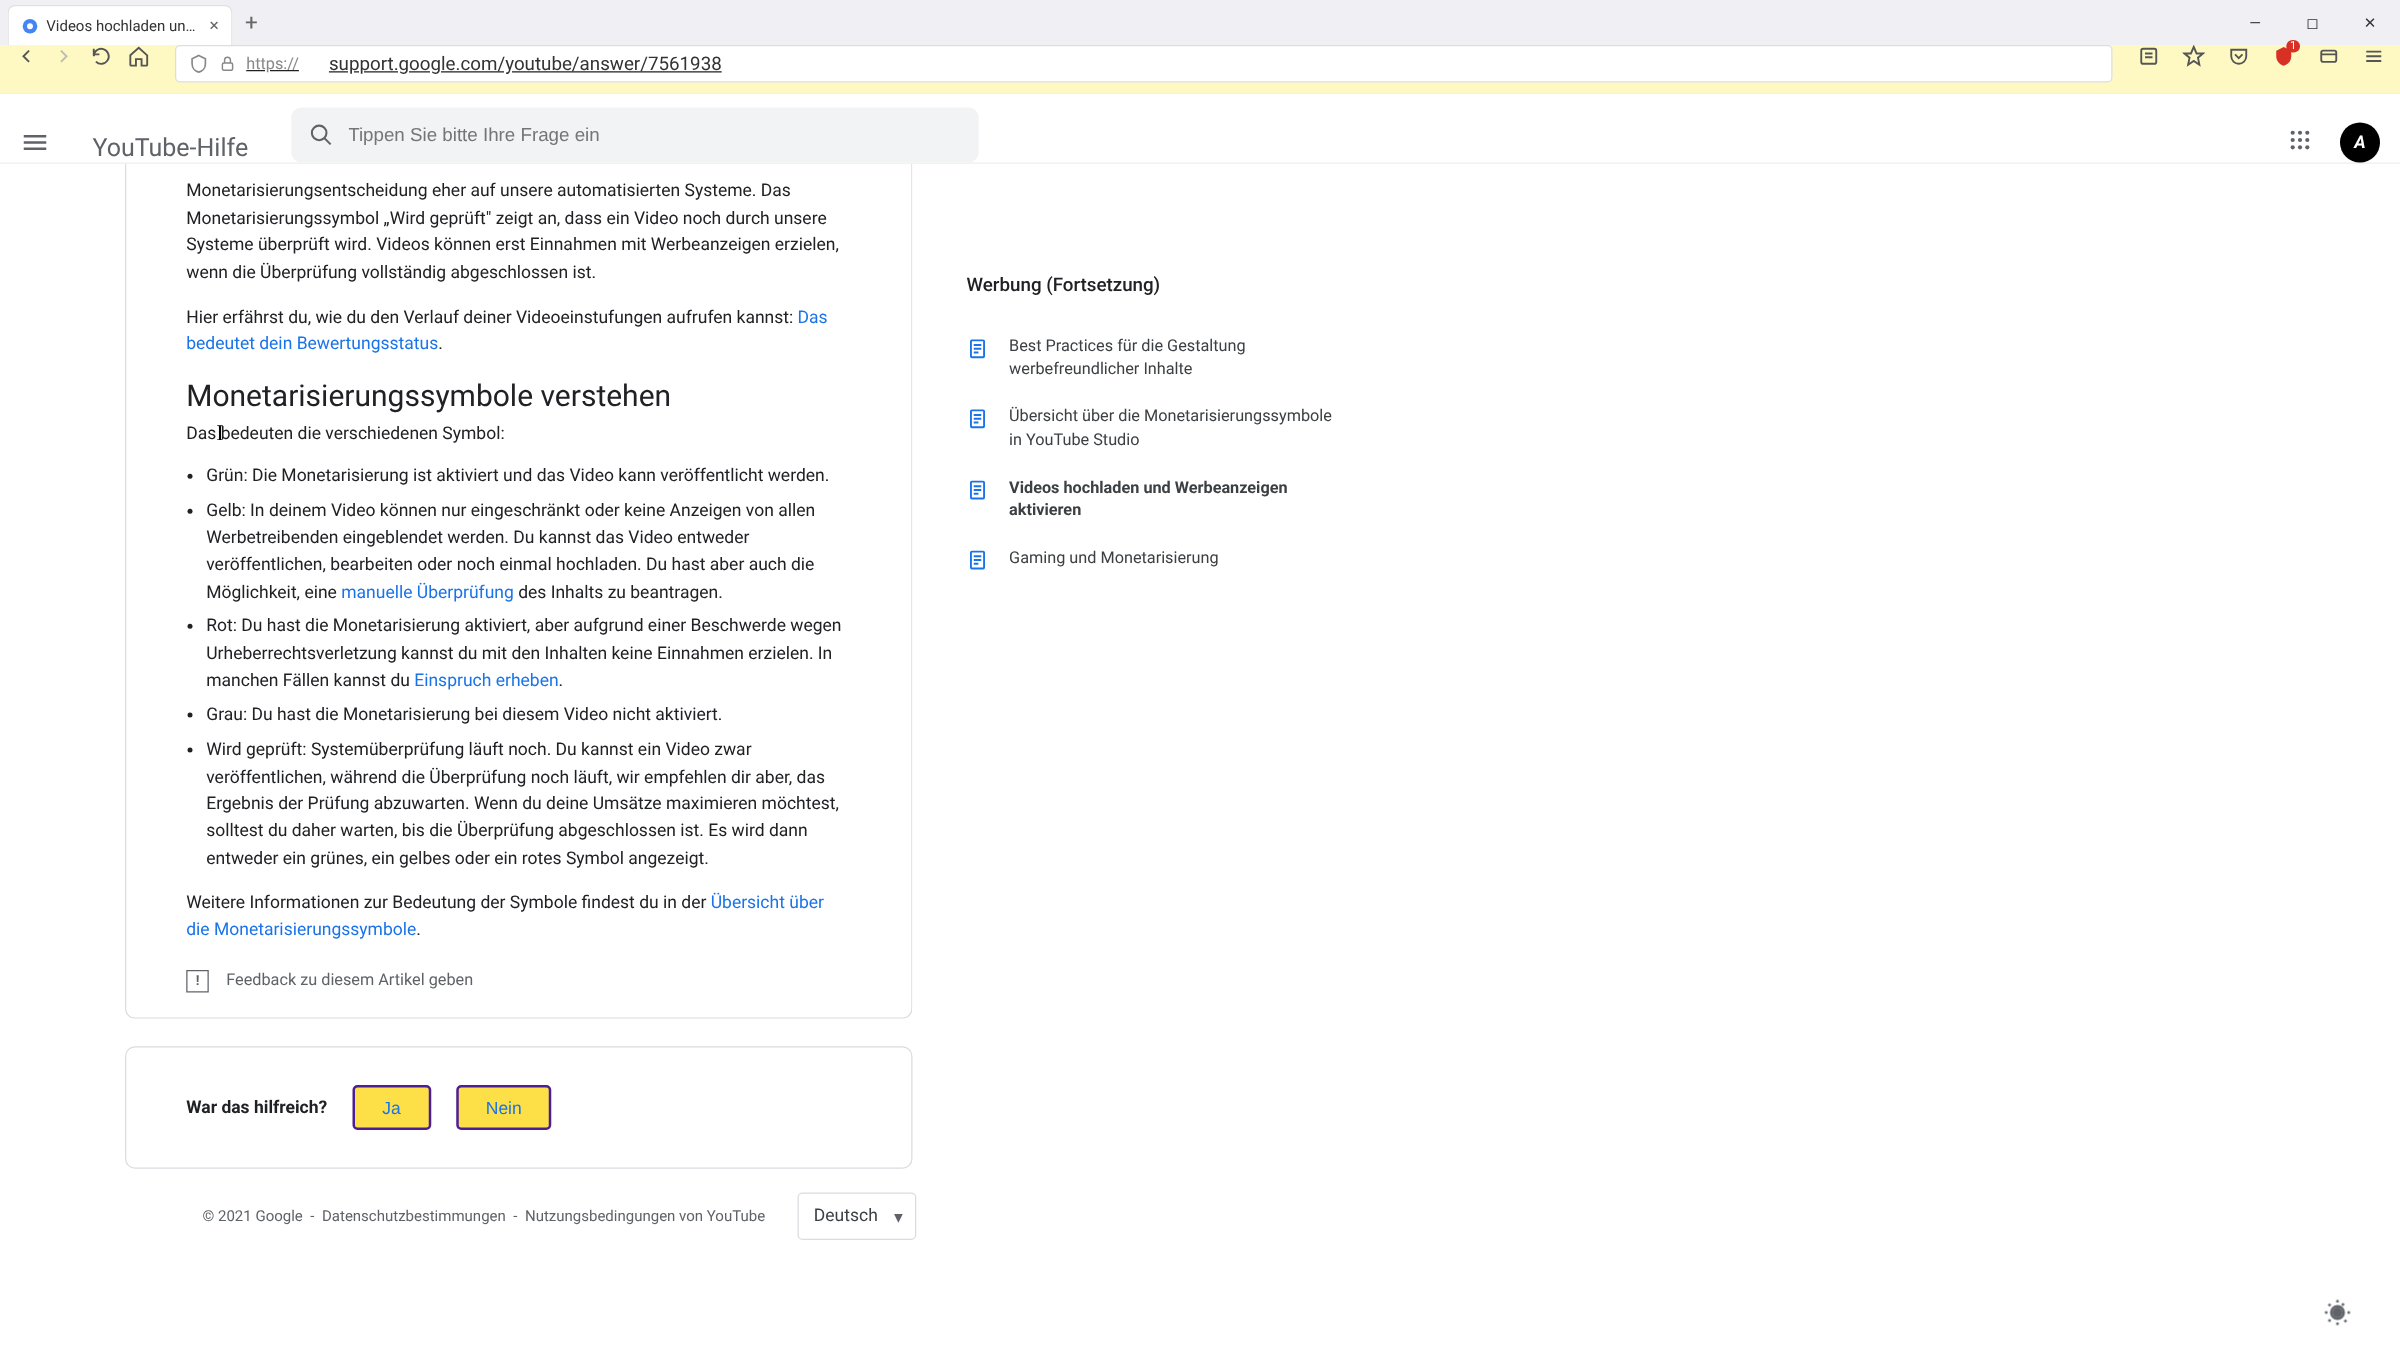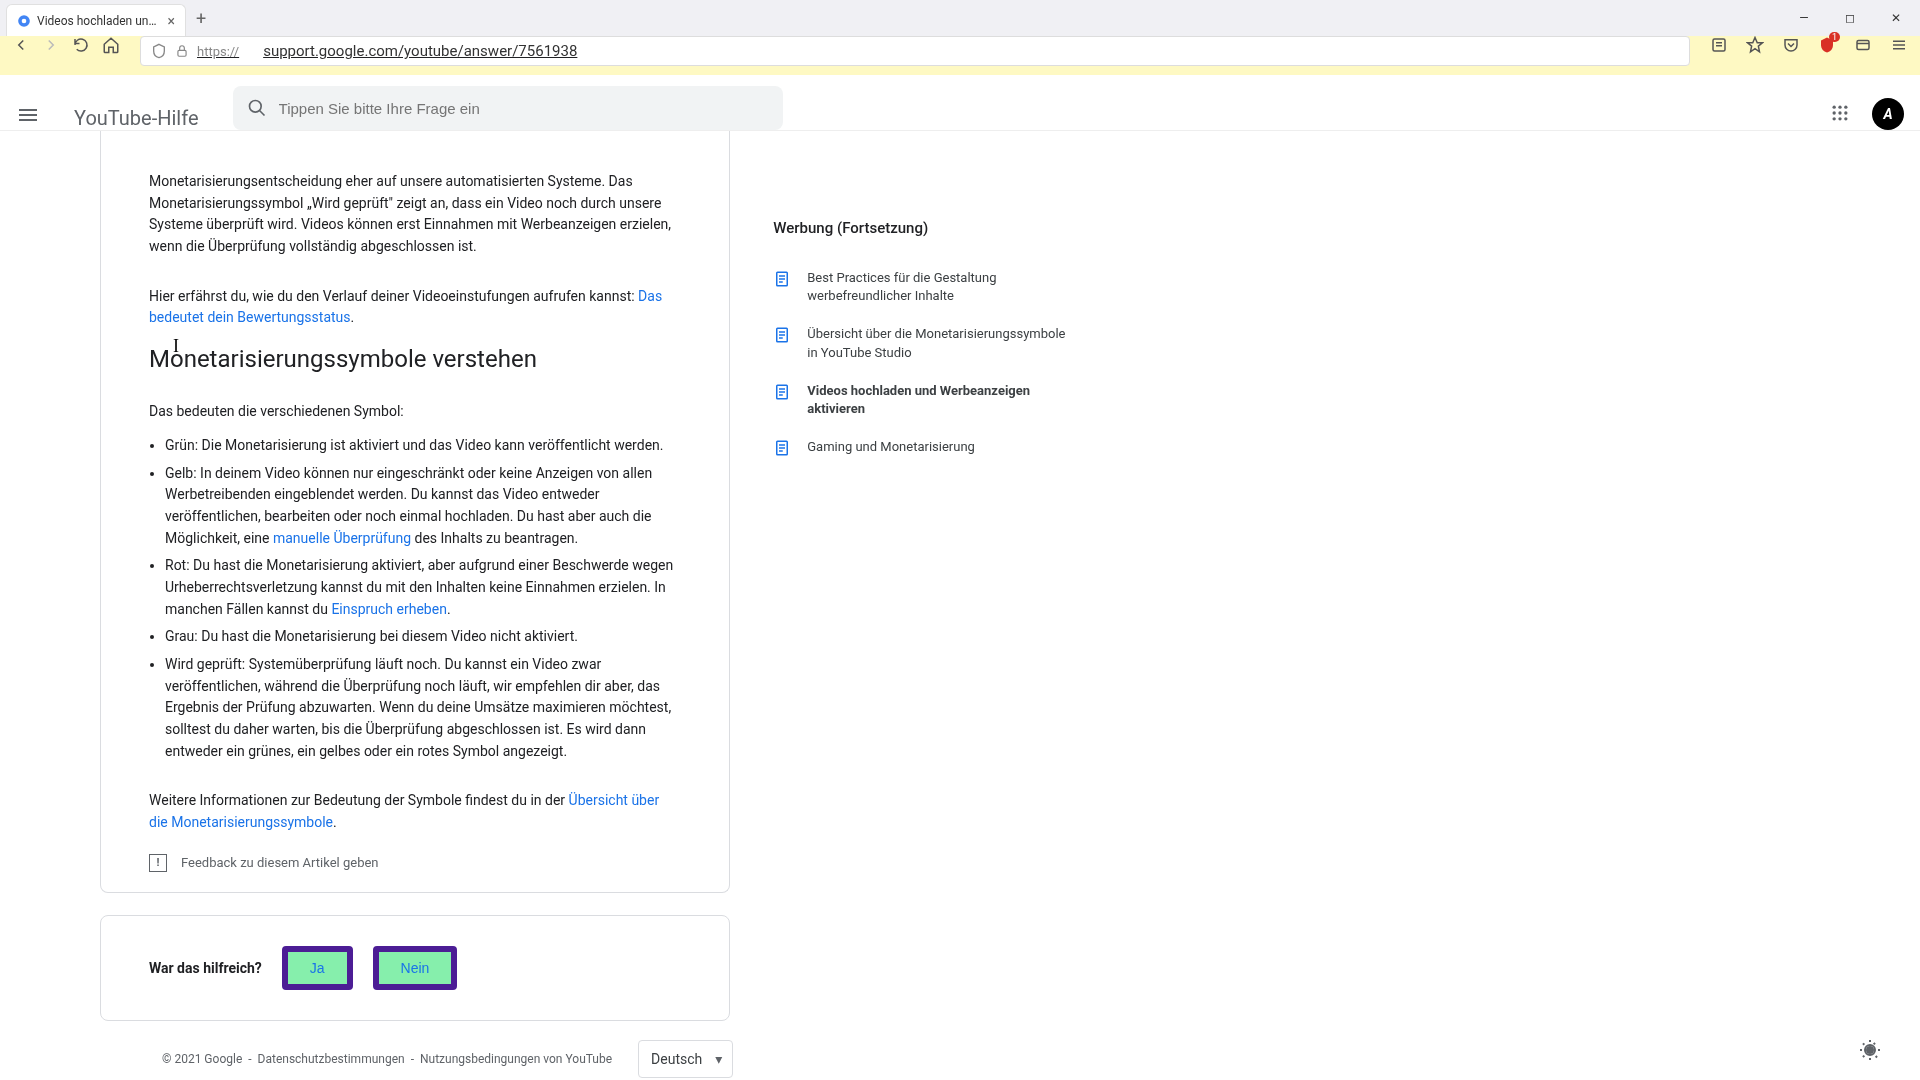--- a/index.html
+++ b/index.html
@@ -31,32 +31,32 @@
 .product-name { font-size: 20px; color: #5f6368; font-weight: 400; }
 .search-wrap { display: flex; align-items: center; background: #f1f3f4; border-radius: 8px; height: 44px; width: 550px; padding: 0 14px; gap: 12px; }
 .search-wrap input { border: none; background: transparent; outline: none; font-size: 15px; flex: 1; color: #5f6368; }
 .header-right { margin-left: auto; display: flex; align-items: center; gap: 22px; }
 .avatar { width: 32px; height: 32px; border-radius: 50%; background: #000; display: flex; align-items: center; justify-content: center; color: #fff; font-weight: bold; font-style: italic; }
 
 
 .page { display: flex; height: calc(1080px - 75px - 56px); overflow: hidden; }
 .content-col { width: 100%; padding: 0 0 0 100px; display: flex; gap: 40px; }
 .article-box { width: 630px; border: 1px solid #dadce0; border-top: none; border-radius: 0 0 8px 8px; padding: 12px 48px 20px 48px; background:#fff; }
-.article-box p { font-size: 14px; line-height: 1.55; color: #202124; margin-bottom: 14px; margin-top: 28px; }
+.article-box p { font-size: 14px; line-height: 1.55; color: #202124; margin-bottom: 14px; }
 .article-box a { color: #1a73e8; text-decoration: none; }
 .article-box h2 { font-size: 24px; font-weight: 400; color: #202124; margin: 16px 0 6px 0; }
 .article-box .subtitle { font-size: 14px; margin-bottom: 12px; }
 .article-box ul { list-style: disc; padding-left: 16px; margin-bottom: 14px; }
 .article-box li { font-size: 14px; line-height: 1.55; margin-bottom: 6px; }
 .feedback-row { display: flex; align-items: center; gap: 14px; margin-top: 20px; color: #5f6368; font-size: 13px; cursor: pointer; }
 .feedback-icon { width: 18px; height: 18px; border: 1.5px solid #5f6368; display: flex; align-items: center; justify-content: center; font-size: 11px; font-weight: bold; }
 
 .helpful-box { width: 630px; border: 1px solid #dadce0; border-radius: 8px; margin-top: 22px; padding: 30px 48px; display: flex; align-items: center; gap: 20px; }
 .helpful-box .q { font-weight: bold; font-size: 14px; }
-.vote-btn { border: 6px solid #4c1d95; background: #86efac; color: #1a73e8; padding: 8px 22px; border-radius: 4px; font-size: 14px; cursor: pointer; }
+.vote-btn { border: 2px solid #4c1d95; background: #fde047; color: #1a73e8; padding: 8px 22px; border-radius: 4px; font-size: 14px; cursor: pointer; }
 
 
 .sidebar { width: 300px; padding-top: 88px; }
 .sidebar-title { font-size: 15px; font-weight: 500; color: #202124; margin-bottom: 22px; }
 .side-item { display: flex; gap: 16px; align-items: flex-start; padding: 10px 0; cursor: pointer; }
 .side-item .doc-icon { width: 18px; height: 18px; flex-shrink: 0; margin-top: 1px; }
 .doc-icon-svg { stroke: #1a73e8; fill: none; }
 .side-item .label { font-size: 13px; color: #3c4043; line-height: 1.4; }
 .side-item.active .label { font-weight: bold; }
 

